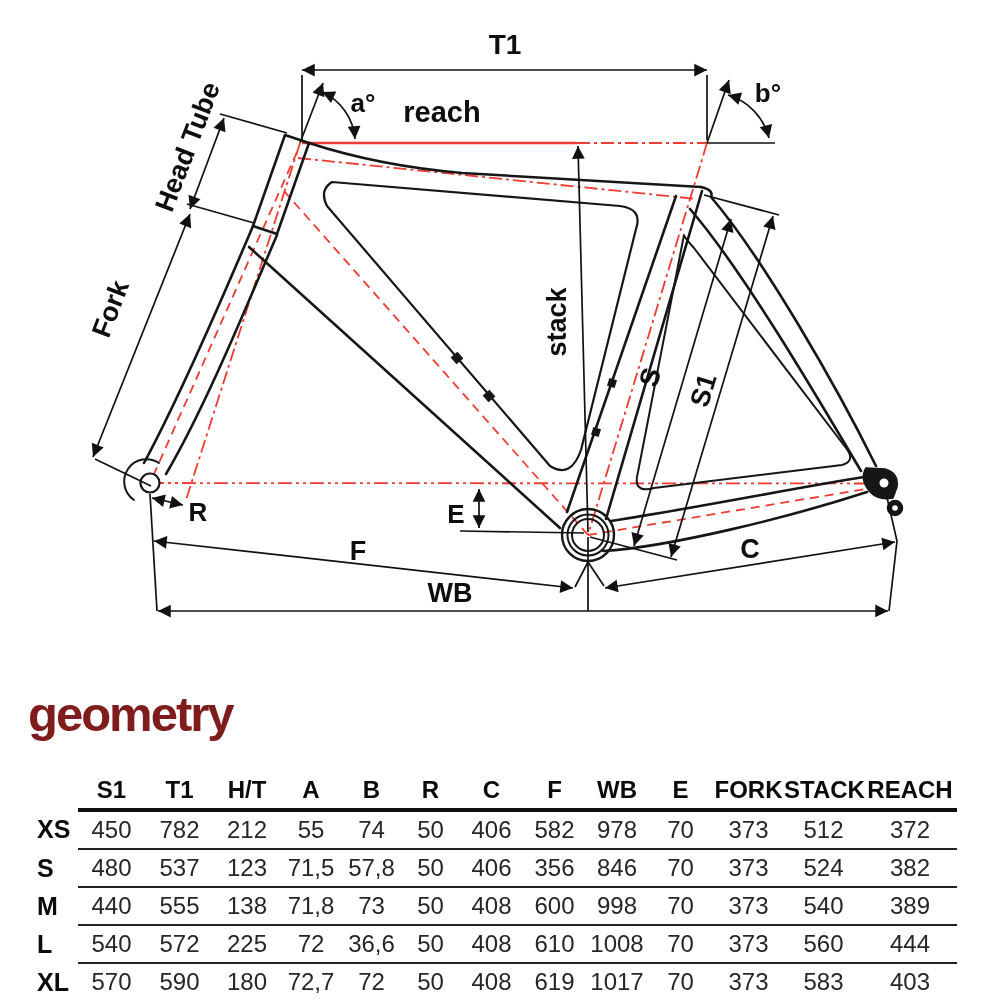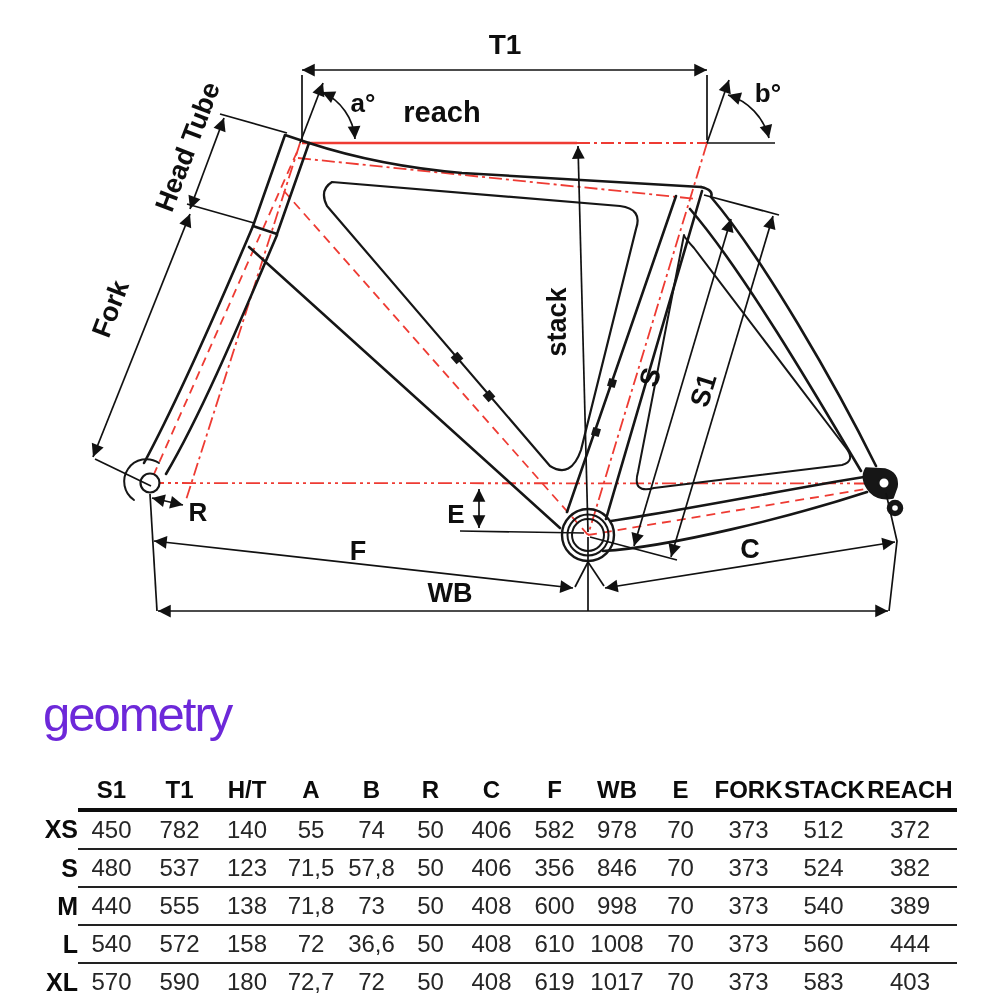--- a/index.html
+++ b/index.html
@@ -1,28 +1,28 @@
 <!DOCTYPE html>
 <html><head>
 <meta charset="utf-8">
 <style>
   html,body{margin:0;padding:0;background:#fff;}
   body{width:1000px;height:1000px;position:relative;overflow:hidden;
        font-family:"Liberation Sans", sans-serif;color:#111;}
   .diagram{position:absolute;top:0;left:0;}
-  .page-title{position:absolute;left:43px;top:686px;font-size:49px;font-weight:normal;
-              letter-spacing:-2px;color:#6d28d9;}
+  .page-title{position:absolute;left:28px;top:686px;font-size:49px;font-weight:bold;
+              letter-spacing:-2px;color:#7f1d1d;}
   .geo-table{position:absolute;left:30px;top:772px;width:927px;border-collapse:collapse;
              table-layout:fixed;}
   .geo-table th,.geo-table td{padding:0;text-align:center;vertical-align:middle;
              height:36px;font-size:24px;white-space:nowrap;overflow:visible;}
   .geo-table th{font-weight:bold;color:#0b0b0b;border-bottom:4px solid #0d0d0d;}
   .geo-table td{color:#262626;border-bottom:2px solid #222;}
   .geo-table .corner{border-bottom:none;}
-  .geo-table td.rl{font-weight:bold;color:#0b0b0b;text-align:right;padding-left:7px;
+  .geo-table td.rl{font-weight:bold;color:#0b0b0b;text-align:left;padding-left:7px;
              border-bottom:none;font-size:25px;}
   .geo-table tr.last td{border-bottom:4px solid #0d0d0d;}
   .geo-table tr.last td.rl{border-bottom:none;}
   svg text{font-family:"Liberation Sans", sans-serif;font-weight:bold;fill:#0e0e0e;}
 </style>
 </head>
 <body>
 
 <svg class="diagram" width="1000" height="660" viewBox="0 0 1000 660" xmlns="http://www.w3.org/2000/svg">
   <defs>
@@ -159,21 +159,21 @@
       <th>FORK</th>
       <th>STACK</th>
       <th>REACH</th>
     </tr>
   </thead>
   <tbody>
       <tr>
         <td class="rl">XS</td>
         <td>450</td>
         <td>782</td>
-        <td>140</td>
+        <td>212</td>
         <td>55</td>
         <td>74</td>
         <td>50</td>
         <td>406</td>
         <td>582</td>
         <td>978</td>
         <td>70</td>
         <td>373</td>
         <td>512</td>
         <td>372</td>
@@ -207,21 +207,21 @@
         <td>998</td>
         <td>70</td>
         <td>373</td>
         <td>540</td>
         <td>389</td>
       </tr>
       <tr>
         <td class="rl">L</td>
         <td>540</td>
         <td>572</td>
-        <td>158</td>
+        <td>225</td>
         <td>72</td>
         <td>36,6</td>
         <td>50</td>
         <td>408</td>
         <td>610</td>
         <td>1008</td>
         <td>70</td>
         <td>373</td>
         <td>560</td>
         <td>444</td>

